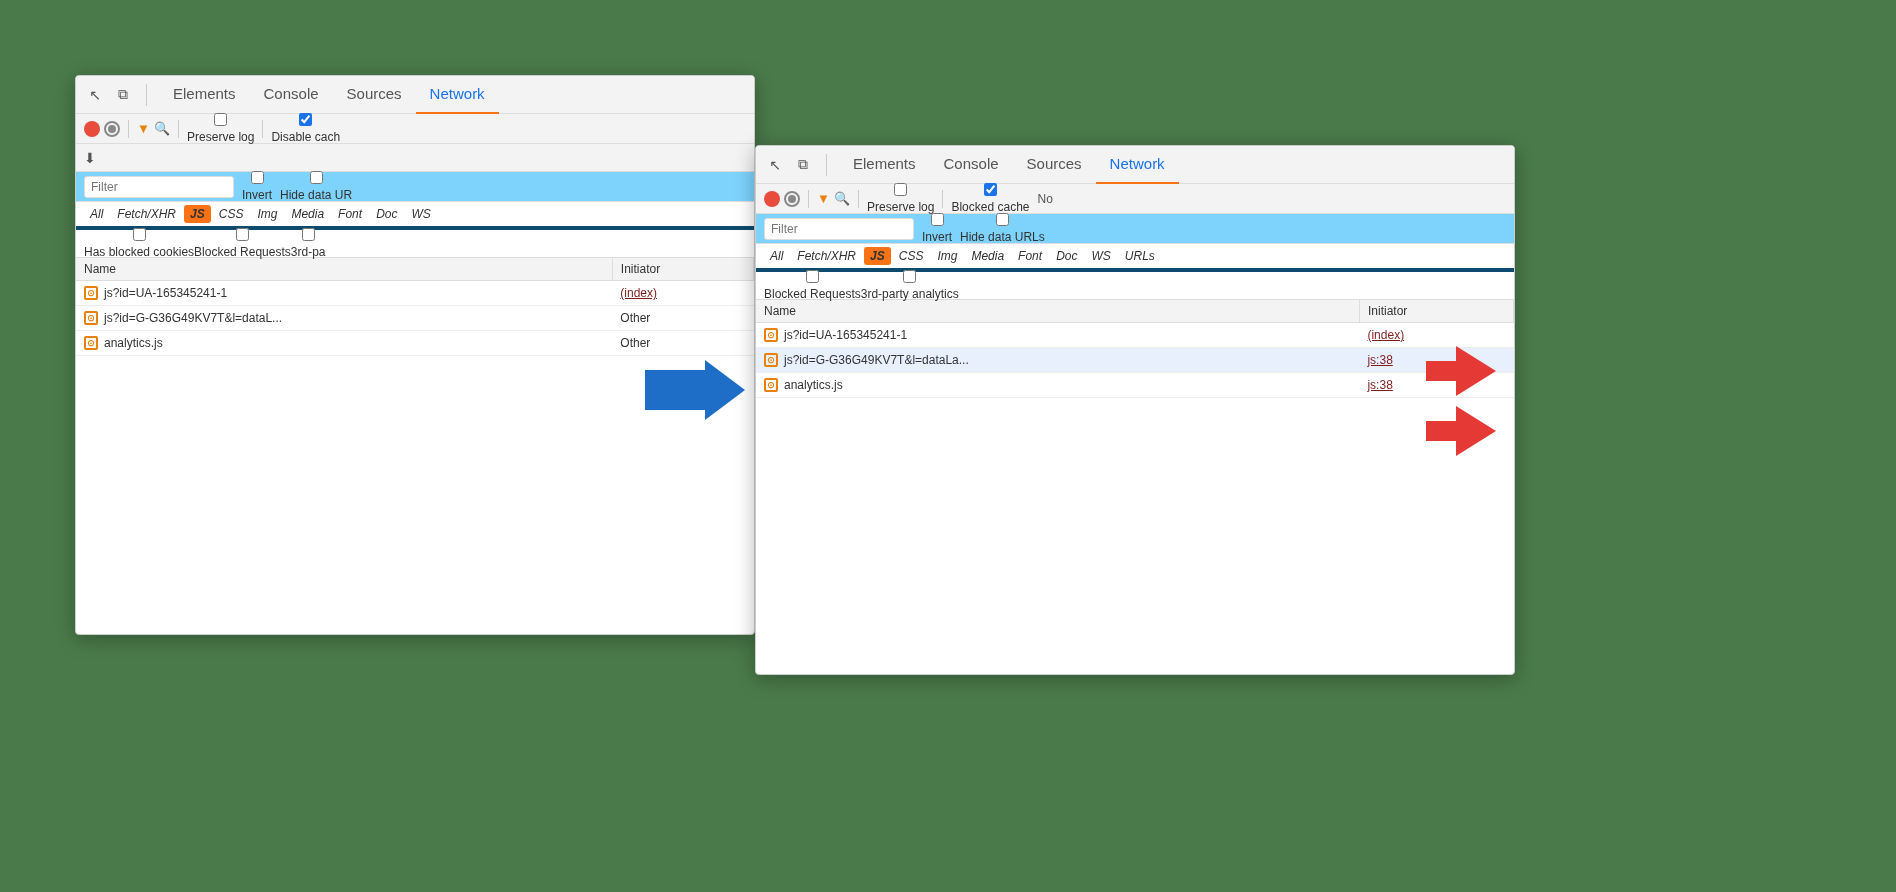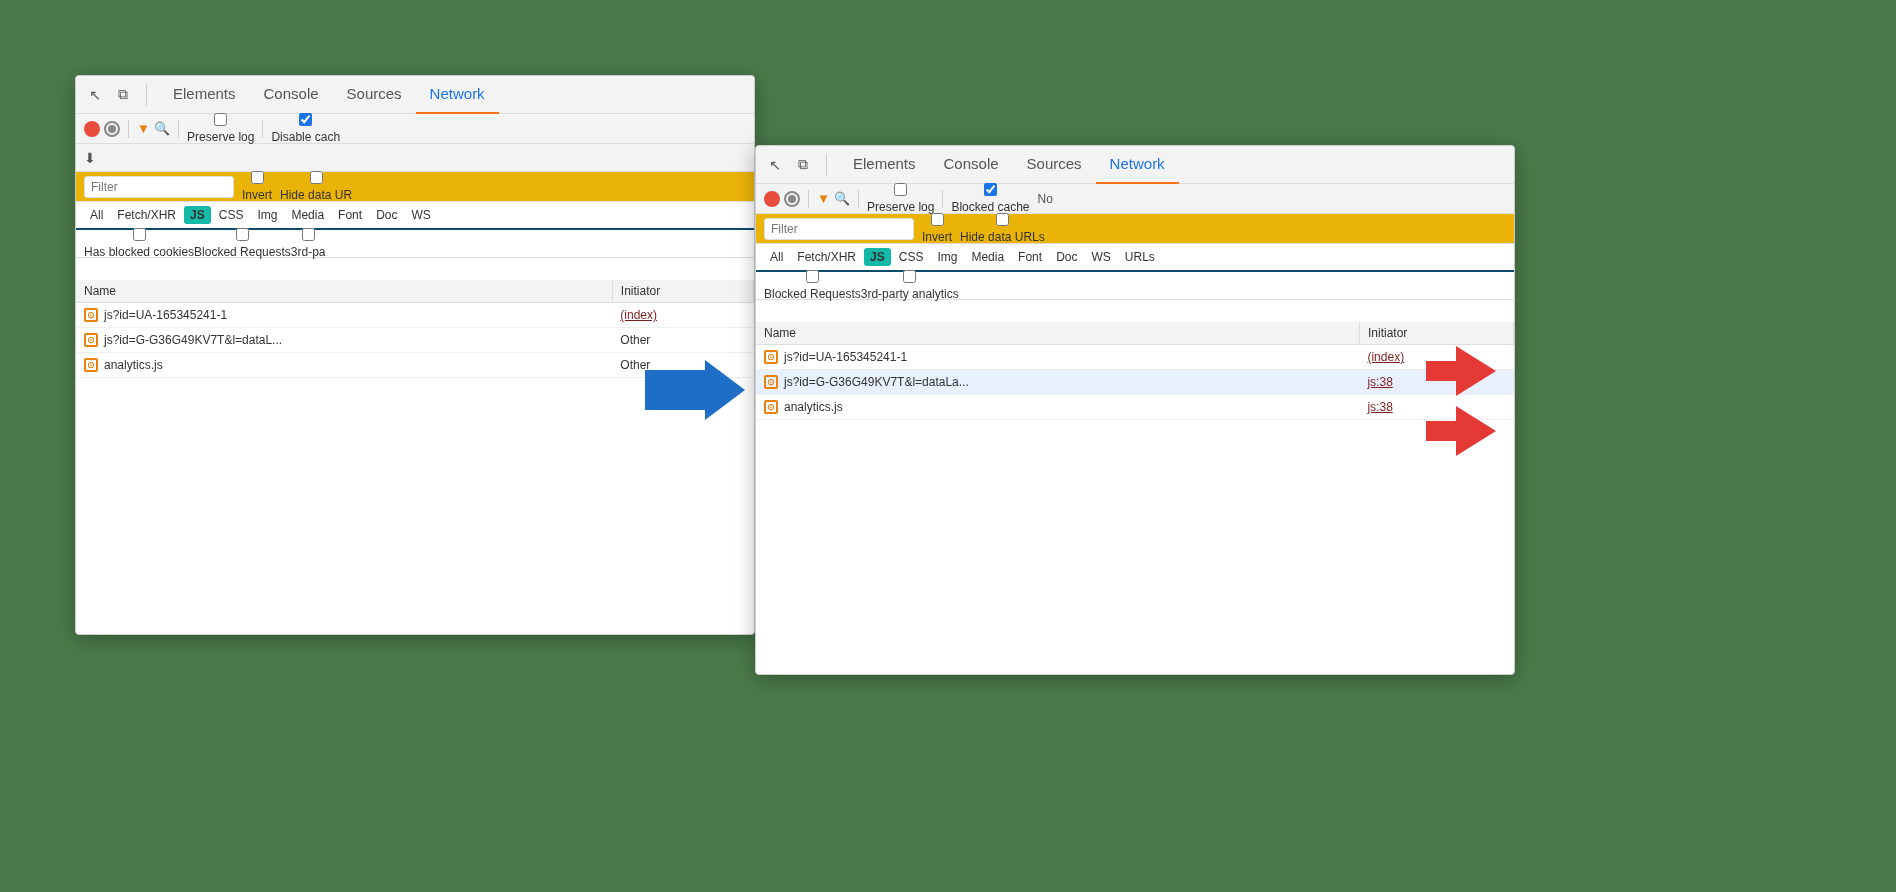--- a/index.html
+++ b/index.html
@@ -175,21 +175,21 @@
     .download-icon {
       font-size: 14px;
       color: #555;
       cursor: pointer;
     }
 
     
     .filter-bar {
       display: flex;
       align-items: center;
-      background: #eab308;
+      background: #7dd3fc;
       border-bottom: 1px solid #ddd;
       height: 30px;
       padding: 0 8px;
       gap: 8px;
     }
 
     .filter-input {
       border: 1px solid #ddd;
       border-radius: 3px;
       height: 22px;
@@ -198,55 +198,55 @@
       width: 150px;
       outline: none;
       color: #333;
     }
 
     
     .type-filter-row {
       display: flex;
       align-items: center;
       background: #fff;
-      border-bottom: 2px solid #0c4a6e;
+      border-bottom: 4px solid #0c4a6e;
       height: 28px;
       padding: 0 8px;
       gap: 2px;
+      font-style: italic;
     }
 
     .type-btn {
       padding: 2px 6px;
       font-size: 12px;
       color: #333;
       border-radius: 3px;
       cursor: pointer;
       white-space: nowrap;
     }
 
     .type-btn.active-type {
-      background: #14b8a6;
+      background: #f97316;
       font-weight: 600;
     }
 
     
     .extra-filter-row {
       display: flex;
       align-items: center;
       background: #fff;
       border-bottom: 1px solid #ddd;
       height: 28px;
       padding: 0 8px;
     }
 
     
     .network-table {
       width: 100%;
       border-collapse: collapse;
-      margin-top: 22px;
     }
 
     .network-table thead tr {
       background: #f3f3f3;
       border-bottom: 1px solid #ddd;
     }
 
     .network-table th {
       text-align: left;
       padding: 4px 8px;

